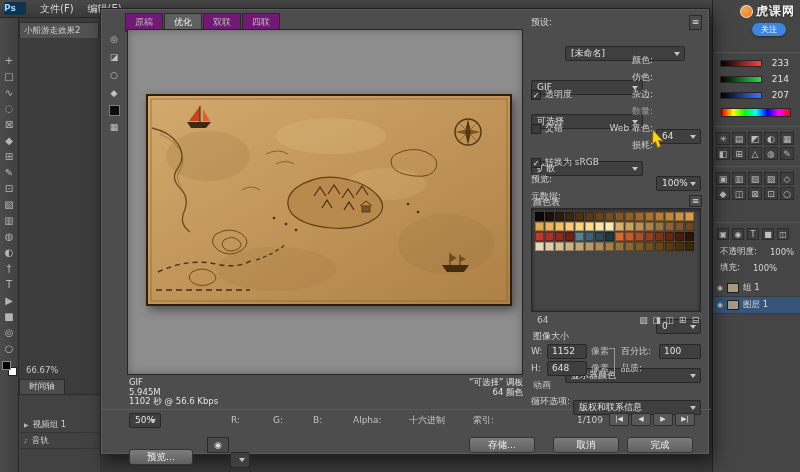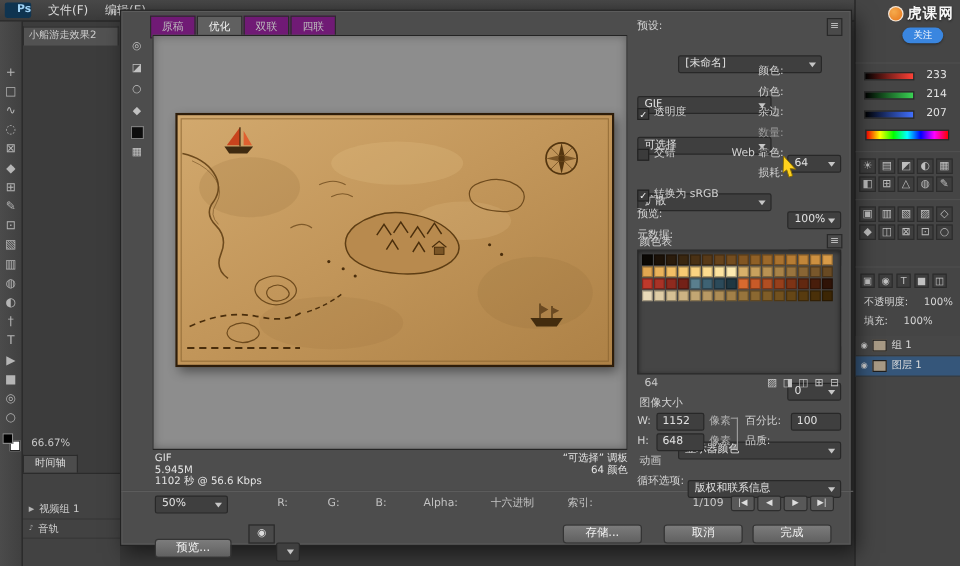--- a/index.html
+++ b/index.html
@@ -2,21 +2,21 @@
 <html><head>
 <meta charset="utf-8">
 <style>
 *{margin:0;padding:0;box-sizing:border-box}
 html,body{background:#1e1e1e}
 body{font-family:"DejaVu Sans","Liberation Sans",sans-serif}
 .screen{position:relative;width:800px;height:472px;background:#383838;overflow:hidden;color:#d6d6d6;font-size:9px}
 .abs{position:absolute}
 
 .menubar{position:absolute;left:0;top:0;width:100%;height:18px;background:linear-gradient(#484848,#3a3a3a);border-bottom:1px solid #262626;display:flex;align-items:center;gap:14px;padding-left:4px;z-index:1}
-.ps-logo{width:22px;height:13px;background:#0f3450;color:#9fd2f5;font-size:9px;font-weight:bold;text-align:right;line-height:13px;border-radius:2px}
+.ps-logo{width:22px;height:13px;background:#0f3450;color:#9fd2f5;font-size:9px;font-weight:bold;text-align:left;line-height:13px;border-radius:2px}
 .menu-item{font-size:10px;color:#dadada}
 .doc-tab{position:absolute;left:19px;top:22px;width:80px;height:16px;background:#525252;border:1px solid #2d2d2d;border-bottom:none;color:#cccccc;font-size:8.5px;line-height:14px;padding:0 4px;white-space:nowrap;overflow:hidden;z-index:1}
 .toolbar{position:absolute;left:0;top:18px;width:19px;height:454px;background:linear-gradient(90deg,#4b4b4b,#404040);border-right:1px solid #292929;z-index:2;display:flex;flex-direction:column;align-items:center;padding-top:36px;gap:3px}
 .tool{width:15px;height:13px;font-size:10px;line-height:13px;text-align:center;color:#b5b5b5}
 .fgbg{position:relative;width:15px;height:15px;margin-top:3px}
 .bgsw{position:absolute;right:0;bottom:0;width:9px;height:9px;background:#fff;border:1px solid #222}
 .fgsw{position:absolute;left:0;top:0;width:9px;height:9px;background:#000;border:1px solid #8a8a8a}
 .left-area{position:absolute;left:19px;top:18px;width:81px;height:454px;background:#3c3c3c}
 .zoom-status{position:absolute;left:7px;top:347px;font-size:8.5px;color:#c9c9c9}
 .tl-tab{position:absolute;left:0;top:361px;width:46px;height:15px;background:#4c4c4c;border:1px solid #2b2b2b;border-bottom:none;font-size:8.5px;line-height:13px;text-align:center;color:#dcdcdc}
@@ -220,21 +220,21 @@
       <div class="info-line">5.945M</div>
       <div class="info-line">1102 秒 @ 56.6 Kbps</div>
     </div>
     <div class="info-right">
       <div class="info-line">“可选择” 调板</div>
       <div class="info-line">64 颜色</div>
     </div>
 
     <div class="hr" style="top:400px"></div>
 
-    <div class="dd abs" style="left:28px;top:404px;width:61px"><span>50%</span></div>
+    <div class="dd abs" style="left:28px;top:404px;width:32px"><span>50%</span></div>
     <span class="abs lbl" style="left:130px;top:404px;color:#c3c3c3">R:</span>
     <span class="abs lbl" style="left:172px;top:404px;color:#c3c3c3">G:</span>
     <span class="abs lbl" style="left:212px;top:404px;color:#c3c3c3">B:</span>
     <span class="abs lbl" style="left:252px;top:404px;color:#c3c3c3">Alpha:</span>
     <span class="abs lbl" style="left:308px;top:404px;color:#c3c3c3">十六进制</span>
     <span class="abs lbl" style="left:372px;top:404px;color:#c3c3c3">索引:</span>
 
     <div class="pbtn" style="left:28px;top:440px;width:64px">预览...</div>
     <div class="mbtn" style="left:106px;top:428px;width:22px;height:16px;line-height:14px">◉</div>
     <div class="dd abs" style="left:129px;top:428px;width:16px;height:16px"></div>

